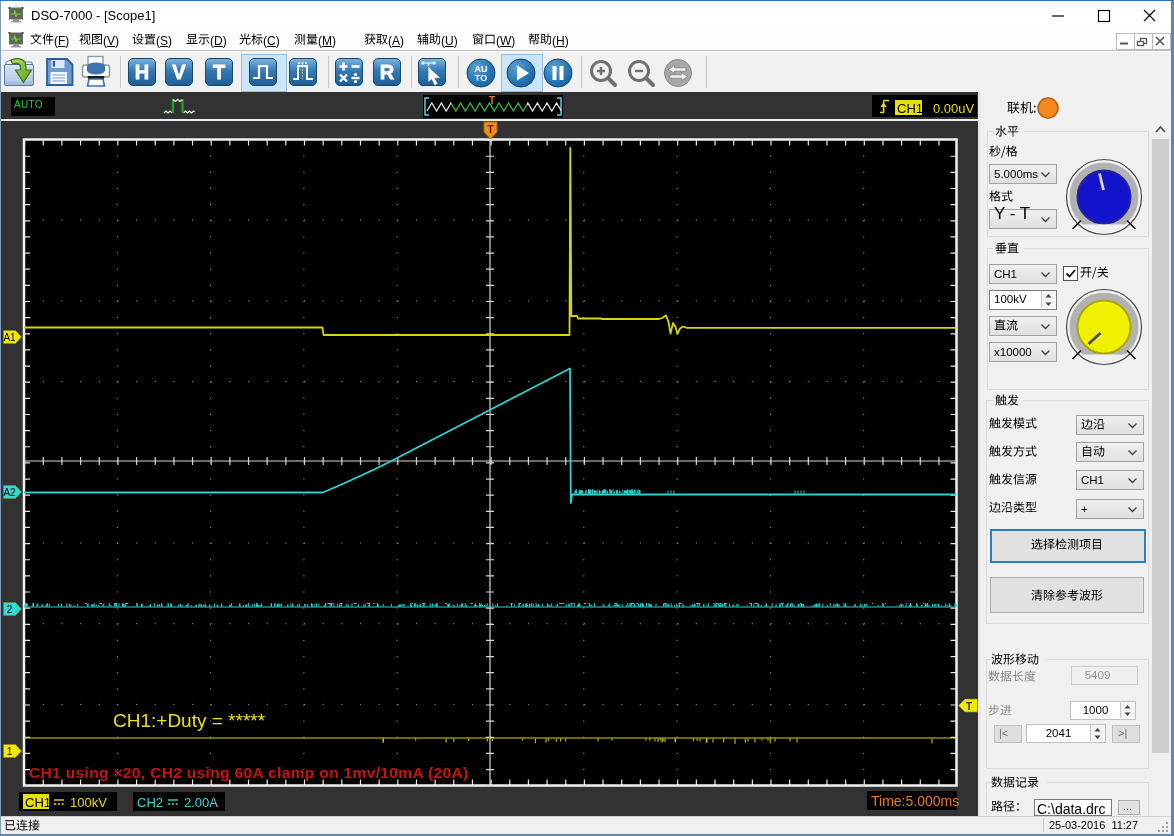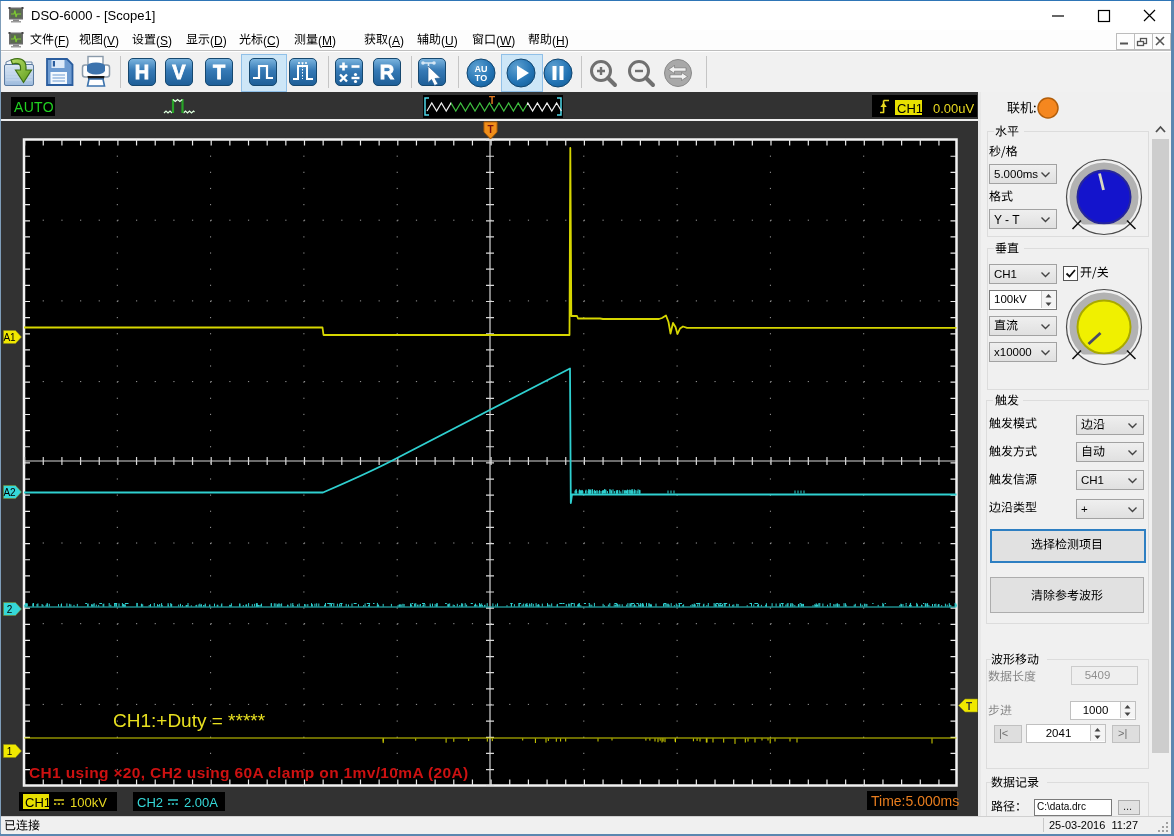--- a/index.html
+++ b/index.html
@@ -14,21 +14,21 @@
 <div style="position:absolute;left:1px;top:1px;width:1170px;height:29px;background:#ffffff"></div>
 <svg class="abs" style="left:8px;top:7px" width="16" height="16" viewBox="0 0 16 16">
 <rect x="1" y="0.5" width="14" height="12" fill="#6a6a6a"></rect>
 <rect x="2.5" y="2" width="11" height="9" fill="#5a6a50"></rect>
 <path d="M3 7 L6 7 L7 3.5 L8 10 L9 7 L13 7" stroke="#7ec832" stroke-width="1.2" fill="none"></path>
 <rect x="5" y="12.5" width="6" height="1.5" fill="#888"></rect>
 <rect x="3" y="14" width="10" height="1.5" fill="#9a9a9a"></rect>
 <rect x="0.5" y="0" width="2" height="2" fill="#444"></rect>
     <rect x="13.5" y="0" width="2" height="2" fill="#444"></rect>
 </svg>
-<div style="position:absolute;left:31px;top:8px;font-size:13px;color:#000;">DSO-6000 - [Scope1]</div>
+<div style="position:absolute;left:31px;top:8px;font-size:13px;color:#000;">DSO-7000 - [Scope1]</div>
 <svg class="abs" style="left:1040px;top:5px" width="130" height="22" viewBox="0 0 130 22">
 <line x1="12" y1="11" x2="24" y2="11" stroke="#000" stroke-width="1.2"></line>
 <rect x="58.5" y="5.5" width="11" height="11" fill="none" stroke="#000" stroke-width="1.2"></rect>
 <path d="M104 5 L115 16 M115 5 L104 16" stroke="#000" stroke-width="1.2"></path>
 </svg>
 <div style="position:absolute;left:1px;top:30px;width:1170px;height:20px;background:#fdfdfd"></div>
 <div style="position:absolute;left:1px;top:50px;width:1170px;height:1px;background:#bebebe"></div>
 <div style="position:absolute;left:1px;top:51px;width:1170px;height:1px;background:#ffffff"></div>
 <svg class="abs" style="left:8px;top:32px" width="16" height="16" viewBox="0 0 16 16">
 <rect x="1" y="0.5" width="14" height="12" fill="#6a6a6a"></rect>
@@ -272,21 +272,21 @@
 <path d="M9 13 h8" stroke="#707070" stroke-width="2.4"></path>
   </svg>
 <svg class="abs" style="left:663px;top:58px" width="30" height="30" viewBox="0 0 30 30">
 <circle cx="15" cy="15" r="13.5" fill="#a8a8a8" stroke="#8a8a8a"></circle>
 <path d="M5.5 11.5 L11.5 7.5 L11.5 9.8 L23 9.8 L23 13.2 L11.5 13.2 L11.5 15.5 Z" fill="#f2f2f2" stroke="#6a6a6a" stroke-width="0.6"></path>
 <path d="M24.5 18.5 L18.5 14.5 L18.5 16.8 L7 16.8 L7 20.2 L18.5 20.2 L18.5 22.5 Z" fill="#f2f2f2" stroke="#6a6a6a" stroke-width="0.6"></path>
 </svg>
 <div style="position:absolute;left:1px;top:92px;width:980px;height:724px;background:#323232"></div>
 <div style="position:absolute;left:978px;top:92px;width:3px;height:724px;background:#e8e8e8"></div>
 <div style="position:absolute;left:11px;top:97px;width:44px;height:19px;background:#000"></div>
-<div style="position:absolute;left:14px;top:99px;font-size:14px;color:#21d121;letter-spacing:0.3px">AUTO</div>
+<div style="position:absolute;left:14px;top:99px;font-size:10px;color:#21d121;letter-spacing:0.3px">AUTO</div>
 <svg class="abs" style="left:163px;top:96px" width="32" height="20" viewBox="0 0 32 20">
 <path d="M1 17 l2 -2 l2 2 l2 -2 l2 2" fill="none" stroke="#ddffdd" stroke-width="1.2"></path>
 <path d="M20.5 17 l2 -2 l2 2 l2 -2 l2 2 l2 -2 l1 1" fill="none" stroke="#ddffdd" stroke-width="1.2"></path>
 <path d="M10 17 L10 3 M19.5 17 L19.5 3" stroke="#27a427" stroke-width="2.2"></path>
 <path d="M10 3.5 l2.3 2 l2.3 -2 l2.3 2 l2.4 -2" fill="none" stroke="#ddffdd" stroke-width="1.2"></path>
 </svg>
 <svg class="abs" style="left:423px;top:95px" width="140" height="23" viewBox="0 0 140 23">
 <rect x="0" y="0" width="140" height="23" fill="#000"></rect>
 <path d="M6 3 L2 3 L2 20 L6 20 M134 3 L138 3 L138 20 L134 20" fill="none" stroke="#4fd8e8" stroke-width="1.5"></path>
 <defs>
@@ -406,21 +406,21 @@
 <path d="M1.5 1.5 L5.5 5.5 L9.5 1.5" fill="none" stroke="#444" stroke-width="1.4"></path>
   </svg>
 <div style="position:absolute;left:994px;top:168px;font-size:11.5px;color:#000">5.000ms</div>
 <svg style="position:absolute;left:989px;top:190px;overflow:visible" width="26" height="17">
     <path transform="translate(0,10.6)" d="M6.9 -8H9.5C9.2 -7.2 8.7 -6.6 8.1 -6C7.5 -6.5 7.1 -7.2 6.8 -7.8ZM2.4 -10.1V-7.5H0.6V-6.7H2.3C1.9 -5 1.1 -3.1 0.3 -2.1C0.5 -1.9 0.7 -1.5 0.8 -1.3C1.4 -2.1 2 -3.4 2.4 -4.8V0.9H3.3V-5.1C3.6 -4.6 4.1 -3.9 4.3 -3.6L4.8 -4.3C4.6 -4.6 3.6 -5.8 3.3 -6.1V-6.7H4.6L4.4 -6.4C4.6 -6.3 4.9 -6 5.1 -5.8C5.5 -6.2 5.9 -6.6 6.3 -7.1C6.6 -6.5 7 -5.9 7.5 -5.4C6.5 -4.5 5.3 -3.9 4.1 -3.5C4.3 -3.3 4.5 -3 4.6 -2.8C4.9 -2.9 5.2 -3 5.5 -3.1V1H6.4V0.4H9.7V0.9H10.6V-3.2L11.2 -3C11.3 -3.3 11.5 -3.6 11.7 -3.8C10.5 -4.1 9.5 -4.7 8.7 -5.4C9.6 -6.3 10.2 -7.3 10.7 -8.6L10.1 -8.8L9.9 -8.8H7.3C7.5 -9.1 7.7 -9.5 7.8 -9.9L7 -10.1C6.5 -8.9 5.7 -7.7 4.8 -6.8V-7.5H3.3V-10.1ZM6.4 -0.3V-2.7H9.7V-0.3ZM6.1 -3.4C6.8 -3.8 7.5 -4.3 8.1 -4.8C8.7 -4.3 9.4 -3.8 10.2 -3.4Z M20.5 -9.5C21.1 -9.1 21.9 -8.4 22.2 -8L22.9 -8.5C22.5 -9 21.7 -9.6 21.1 -10ZM18.8 -10C18.8 -9.3 18.8 -8.6 18.8 -7.8H12.7V-7H18.9C19.2 -2.5 20.2 1 22.2 1C23.1 1 23.4 0.4 23.6 -1.7C23.4 -1.8 23 -2 22.8 -2.2C22.7 -0.6 22.6 0 22.3 0C21.1 0 20.1 -2.9 19.8 -7H23.4V-7.8H19.8C19.8 -8.5 19.7 -9.3 19.7 -10ZM12.7 -0.3 13 0.6C14.5 0.3 16.7 -0.2 18.8 -0.7L18.7 -1.5L16.1 -1V-4.3H18.4V-5.2H13.1V-4.3H15.2V-0.8Z" fill="#000"></path>
   </svg>
 <div style="position:absolute;left:989px;top:209px;width:66px;height:18px;background:linear-gradient(#efefef,#e0e0e0);border:1px solid #a2a2a2"></div>
 <svg class="abs" style="left:1040px;top:216px" width="12" height="8" viewBox="0 0 12 8">
 <path d="M1.5 1.5 L5.5 5.5 L9.5 1.5" fill="none" stroke="#444" stroke-width="1.4"></path>
   </svg>
-<div style="position:absolute;left:994px;top:213px;font-size:12px;color:#000">Y - T</div>
+<div style="position:absolute;left:994px;top:204px;font-size:17px;color:#000">Y - T</div>
 <svg class="abs" style="left:1065px;top:158px" width="78" height="78" viewBox="0 0 78 78">
 <defs>
       <clipPath id="kc1414cc">
         <rect x="0" y="0" width="78" height="66.5"></rect>
       </clipPath>
     </defs>
 <circle cx="39" cy="39" r="37.5" fill="none" stroke="#4a4a4a" stroke-width="1.2"></circle>
 <g clip-path="url(#kc1414cc)">
 <circle cx="39" cy="39" r="30.5" fill="none" stroke="#b2b2b2" stroke-width="8"></circle>
 <circle cx="39" cy="39" r="26.5" fill="#1414cc" stroke="#26269a" stroke-width="2"></circle>
@@ -563,21 +563,21 @@
 <div style="position:absolute;left:1118px;top:727px;font-size:11px;color:#707070">&gt;|</div>
 <div style="position:absolute;left:986px;top:782px;width:161px;height:34px;border:1px solid #dcdcdc"></div>
 <div style="position:absolute;left:993px;top:775px;width:54px;height:14px;background:#f0f0f0"></div>
 <svg style="position:absolute;left:991px;top:776px;overflow:visible" width="50" height="17">
     <path transform="translate(0,10.6)" d="M5.3 -9.9C5.1 -9.4 4.7 -8.7 4.4 -8.3L5 -8C5.3 -8.4 5.7 -9 6.1 -9.5ZM1.1 -9.5C1.4 -9 1.7 -8.4 1.8 -7.9L2.5 -8.2C2.4 -8.7 2.1 -9.3 1.7 -9.8ZM4.9 -3.1C4.6 -2.5 4.3 -2 3.8 -1.5C3.3 -1.7 2.9 -2 2.4 -2.2C2.6 -2.4 2.8 -2.8 3 -3.1ZM1.3 -1.8C1.9 -1.6 2.6 -1.3 3.2 -1C2.4 -0.4 1.5 -0.1 0.5 0.2C0.6 0.3 0.8 0.6 0.9 0.9C2 0.6 3 0.1 3.9 -0.6C4.3 -0.4 4.7 -0.1 4.9 0.1L5.5 -0.5C5.2 -0.7 4.9 -0.9 4.5 -1.1C5.1 -1.8 5.6 -2.7 5.9 -3.7L5.4 -3.9L5.3 -3.9H3.3L3.6 -4.5L2.8 -4.6C2.7 -4.4 2.6 -4.1 2.5 -3.9H0.8V-3.1H2.1C1.8 -2.6 1.6 -2.2 1.3 -1.8ZM3.1 -10.1V-7.8H0.6V-7.1H2.8C2.2 -6.3 1.3 -5.6 0.5 -5.2C0.6 -5.1 0.9 -4.7 1 -4.5C1.7 -4.9 2.5 -5.6 3.1 -6.3V-4.8H3.9V-6.5C4.5 -6.1 5.2 -5.5 5.5 -5.2L6 -5.9C5.7 -6.1 4.7 -6.7 4.1 -7.1H6.4V-7.8H3.9V-10.1ZM7.5 -10C7.2 -7.9 6.7 -5.9 5.8 -4.6C6 -4.5 6.3 -4.2 6.5 -4C6.8 -4.5 7 -5 7.3 -5.6C7.5 -4.4 7.9 -3.3 8.3 -2.4C7.7 -1.2 6.7 -0.4 5.4 0.3C5.6 0.4 5.8 0.8 5.9 1C7.1 0.3 8.1 -0.5 8.8 -1.5C9.4 -0.5 10.1 0.3 11.1 0.9C11.2 0.6 11.5 0.3 11.7 0.1C10.7 -0.4 9.9 -1.3 9.3 -2.4C9.9 -3.6 10.3 -5.1 10.6 -6.9H11.4V-7.8H8C8.1 -8.4 8.3 -9.1 8.4 -9.9ZM9.7 -6.9C9.5 -5.5 9.2 -4.3 8.8 -3.3C8.3 -4.4 8 -5.6 7.8 -6.9Z M17.8 -2.9V1H18.6V0.5H22.3V0.9H23.1V-2.9H20.8V-4.3H23.5V-5.1H20.8V-6.4H23.1V-9.6H16.7V-5.9C16.7 -4 16.6 -1.4 15.4 0.4C15.6 0.5 16 0.8 16.1 0.9C17.1 -0.5 17.5 -2.6 17.6 -4.3H20V-2.9ZM17.6 -8.8H22.2V-7.2H17.6ZM17.6 -6.4H20V-5.1H17.6L17.6 -5.9ZM18.6 -0.3V-2.1H22.3V-0.3ZM14 -10.1V-7.7H12.5V-6.8H14V-4.2C13.4 -4 12.8 -3.8 12.3 -3.7L12.6 -2.8L14 -3.3V-0.2C14 0 13.9 0 13.8 0C13.7 0.1 13.2 0.1 12.7 0C12.8 0.3 12.9 0.7 12.9 0.9C13.7 0.9 14.1 0.9 14.4 0.7C14.7 0.6 14.8 0.3 14.8 -0.2V-3.6L16.2 -4L16.1 -4.8L14.8 -4.4V-6.8H16.2V-7.7H14.8V-10.1Z M25.5 -9.2C26.1 -8.6 27 -7.8 27.4 -7.3L28 -7.9C27.6 -8.4 26.8 -9.2 26.1 -9.8ZM26.4 0.7V0.7C26.6 0.5 26.9 0.2 28.9 -1.2C28.8 -1.4 28.7 -1.7 28.6 -2L27.4 -1.1V-6.3H24.6V-5.4H26.5V-1.1C26.5 -0.5 26.1 -0.1 25.9 0C26.1 0.2 26.3 0.5 26.4 0.7ZM29 -9.2V-8.3H33.8V-5.3H29.3V-0.7C29.3 0.5 29.7 0.8 31 0.8C31.3 0.8 33.5 0.8 33.8 0.8C35.1 0.8 35.4 0.2 35.5 -1.7C35.3 -1.8 34.9 -1.9 34.7 -2.1C34.6 -0.4 34.5 -0.1 33.7 -0.1C33.3 -0.1 31.5 -0.1 31.1 -0.1C30.3 -0.1 30.2 -0.2 30.2 -0.7V-4.4H33.8V-3.8H34.7V-9.2Z M37.6 -3.8C38.4 -3.4 39.3 -2.7 39.8 -2.2L40.4 -2.9C39.9 -3.3 39 -3.9 38.2 -4.4ZM37.6 -9.4V-8.6H44.9L44.8 -7.5H38V-6.6H44.8L44.7 -5.5H36.8V-4.7H41.5V-2.5C39.8 -1.8 38 -1.1 36.8 -0.6L37.3 0.2C38.5 -0.3 40 -1 41.5 -1.7V-0C41.5 0.1 41.5 0.2 41.3 0.2C41.1 0.2 40.4 0.2 39.7 0.2C39.8 0.4 40 0.8 40 1C41 1 41.6 1 41.9 0.9C42.3 0.7 42.4 0.5 42.4 -0V-2.8C43.5 -1.3 45 -0.1 46.8 0.5C47 0.2 47.2 -0.1 47.4 -0.3C46.1 -0.6 45 -1.3 44.1 -2.1C44.9 -2.6 45.8 -3.3 46.5 -3.9L45.7 -4.4C45.2 -3.9 44.3 -3.2 43.5 -2.7C43.1 -3.2 42.7 -3.8 42.4 -4.4V-4.7H47.3V-5.5H45.6C45.8 -6.8 45.8 -8.3 45.9 -9.4L45.2 -9.5L45 -9.4Z" fill="#000"></path>
   </svg>
 <svg style="position:absolute;left:991px;top:800px;overflow:visible" width="38" height="17">
     <path transform="translate(0,10.6)" d="M1.9 -8.8H4.1V-6.7H1.9ZM0.5 -0.5 0.6 0.4C1.9 0.1 3.6 -0.3 5.3 -0.8L5.2 -1.6L3.6 -1.2V-3.3H4.9C5 -3.2 5.2 -2.9 5.3 -2.7C5.5 -2.9 5.8 -3 6 -3.1V0.9H6.9V0.5H9.9V0.9H10.7V-3.1L11.1 -2.9C11.2 -3.1 11.5 -3.5 11.7 -3.6C10.6 -4.1 9.7 -4.7 8.9 -5.4C9.7 -6.3 10.3 -7.4 10.7 -8.6L10.1 -8.9L10 -8.9H7.6C7.8 -9.2 7.9 -9.5 8 -9.9L7.2 -10.1C6.7 -8.6 5.9 -7.3 5 -6.4V-9.6H1.1V-5.9H2.8V-1L1.8 -0.8V-4.8H1.1V-0.6ZM6.9 -0.3V-2.6H9.9V-0.3ZM9.6 -8.1C9.3 -7.3 8.8 -6.6 8.3 -6C7.8 -6.6 7.4 -7.3 7.2 -7.9L7.3 -8.1ZM6.6 -3.4C7.2 -3.8 7.8 -4.3 8.4 -4.8C8.9 -4.3 9.5 -3.8 10.1 -3.4ZM7.8 -5.4C7 -4.6 6 -4 5.1 -3.6V-4.2H3.6V-5.9H5V-6.3C5.2 -6.1 5.5 -5.9 5.6 -5.7C6 -6.1 6.4 -6.6 6.7 -7.1C7 -6.6 7.4 -6 7.8 -5.4Z M15.1 -10.1C14.6 -9.2 13.5 -8.2 12.6 -7.6C12.7 -7.4 13 -7.1 13.1 -6.8C14.1 -7.6 15.2 -8.7 15.9 -9.7ZM16.6 -9.4V-8.6H21.2C20 -7 17.7 -5.7 15.7 -5.1C15.9 -4.9 16.2 -4.5 16.3 -4.3C17.4 -4.7 18.7 -5.3 19.8 -6.1C20.9 -5.6 22.3 -4.9 23 -4.4L23.5 -5.1C22.8 -5.6 21.6 -6.2 20.5 -6.6C21.4 -7.3 22.1 -8.2 22.6 -9.1L22 -9.5L21.8 -9.4ZM16.6 -4V-3.1H19.2V-0.2H15.9V0.6H23.5V-0.2H20.2V-3.1H22.8V-4ZM15.3 -7.4C14.6 -6.2 13.5 -4.9 12.4 -4.1C12.6 -3.9 12.8 -3.5 12.9 -3.3C13.3 -3.6 13.8 -4 14.2 -4.5V1H15.1V-5.6C15.5 -6.1 15.8 -6.6 16.1 -7.1Z M27 -5.8C27.5 -5.8 27.9 -6.2 27.9 -6.7C27.9 -7.3 27.5 -7.6 27 -7.6C26.5 -7.6 26.1 -7.3 26.1 -6.7C26.1 -6.2 26.5 -5.8 27 -5.8ZM27 0C27.5 0 27.9 -0.3 27.9 -0.9C27.9 -1.4 27.5 -1.8 27 -1.8C26.5 -1.8 26.1 -1.4 26.1 -0.9C26.1 -0.3 26.5 0 27 0Z" fill="#000"></path>
   </svg>
 <div style="position:absolute;left:1034px;top:799px;width:76px;height:15px;background:#fff;border:1px solid #7a7a7a"></div>
-<div style="position:absolute;left:1037px;top:801px;font-size:10px;color:#000">C:\data.drc</div>
+<div style="position:absolute;left:1037px;top:801px;font-size:14px;color:#000">C:\data.drc</div>
 <div style="position:absolute;left:1118px;top:800px;width:20px;height:13px;background:#e1e1e1;border:1px solid #adadad"></div>
 <div style="position:absolute;left:1123px;top:800px;font-size:11px;color:#333">...</div>
 <div style="position:absolute;left:1152px;top:92px;width:17px;height:724px;background:#f0f0f0"></div>
 <svg class="abs" style="left:1154px;top:124px" width="13" height="12" viewBox="0 0 13 12">
 <path d="M2 8 L6.5 3 L11 8" fill="none" stroke="#505050" stroke-width="1.8"></path>
   </svg>
 <div style="position:absolute;left:1152px;top:139px;width:17px;height:614px;background:#cdcdcd"></div>
 <div style="position:absolute;left:1px;top:816px;width:1170px;height:17px;background:#f0f0f0;border-top:1px solid #d0d0d0"></div>
 <svg style="position:absolute;left:4px;top:819px;overflow:visible" width="38" height="17">
     <path transform="translate(0,10.6)" d="M1.1 -9.3V-8.4H9V-5.3H2.7V-7.3H1.8V-1.2C1.8 0.3 2.4 0.6 4.3 0.6C4.8 0.6 8.3 0.6 8.8 0.6C10.8 0.6 11.2 -0 11.4 -2.2C11.2 -2.3 10.8 -2.4 10.5 -2.6C10.3 -0.7 10.1 -0.3 8.8 -0.3C8 -0.3 4.9 -0.3 4.3 -0.3C2.9 -0.3 2.7 -0.4 2.7 -1.2V-4.4H9V-3.8H9.9V-9.3Z M13 -9.5C13.6 -8.8 14.4 -7.9 14.7 -7.3L15.4 -7.8C15.1 -8.4 14.3 -9.3 13.7 -9.9ZM15 -6H12.5V-5.2H14.1V-1.4C13.6 -1.2 13 -0.6 12.4 0.1L13 1C13.6 0.1 14.1 -0.6 14.5 -0.6C14.8 -0.6 15.2 -0.2 15.7 0.1C16.5 0.7 17.6 0.8 19.1 0.8C20.3 0.8 22.5 0.8 23.4 0.7C23.4 0.4 23.6 -0.1 23.7 -0.3C22.5 -0.2 20.6 -0.1 19.2 -0.1C17.7 -0.1 16.7 -0.2 15.9 -0.7C15.5 -0.9 15.2 -1.2 15 -1.3ZM16.5 -4.9C16.6 -5 17 -5.1 17.6 -5.1H19.5V-3.4H15.8V-2.6H19.5V-0.4H20.4V-2.6H23.3V-3.4H20.4V-5.1H22.7L22.7 -5.9H20.4V-7.4H19.5V-5.9H17.5C17.9 -6.5 18.2 -7.3 18.5 -8H23.1V-8.8H18.9L19.2 -9.8L18.3 -10.1C18.2 -9.7 18 -9.2 17.9 -8.8H15.9V-8H17.6C17.3 -7.3 17 -6.8 16.9 -6.6C16.6 -6.1 16.4 -5.8 16.2 -5.8C16.3 -5.5 16.5 -5.1 16.5 -4.9Z M29.5 -7.6C29.8 -7.1 30.2 -6.5 30.3 -6L31.1 -6.4C30.9 -6.8 30.5 -7.4 30.2 -7.9ZM25.9 -10.1V-7.7H24.5V-6.8H25.9V-4.2C25.3 -4 24.8 -3.8 24.3 -3.7L24.6 -2.8L25.9 -3.3V-0.1C25.9 0 25.9 0.1 25.7 0.1C25.6 0.1 25.2 0.1 24.7 0.1C24.8 0.3 24.9 0.7 24.9 0.9C25.6 0.9 26.1 0.9 26.4 0.8C26.6 0.6 26.8 0.4 26.8 -0.1V-3.5L27.9 -3.9L27.8 -4.8L26.8 -4.4V-6.8H28V-7.7H26.8V-10.1ZM30.8 -9.9C31 -9.5 31.2 -9.2 31.4 -8.8H28.6V-8H35.1V-8.8H32.3C32.1 -9.2 31.9 -9.6 31.6 -10ZM33.2 -7.9C33 -7.3 32.6 -6.5 32.2 -6H28.2V-5.2H35.4V-6H33.1C33.4 -6.5 33.8 -7.1 34.1 -7.6ZM33.2 -3.1C32.9 -2.4 32.6 -1.8 32.1 -1.3C31.4 -1.6 30.7 -1.8 30 -2C30.3 -2.4 30.5 -2.7 30.8 -3.1ZM28.8 -1.6C29.6 -1.4 30.4 -1.1 31.3 -0.7C30.4 -0.3 29.3 0 27.8 0.2C28 0.3 28.1 0.7 28.2 0.9C30 0.7 31.2 0.3 32.2 -0.3C33.2 0.1 34 0.6 34.6 1L35.2 0.3C34.6 -0.1 33.8 -0.5 32.9 -0.9C33.5 -1.5 33.8 -2.2 34.1 -3.1H35.6V-3.9H31.2C31.4 -4.3 31.6 -4.7 31.8 -5L30.9 -5.2C30.7 -4.8 30.5 -4.3 30.3 -3.9H28V-3.1H29.8C29.5 -2.6 29.1 -2.1 28.8 -1.6Z" fill="#000"></path>

